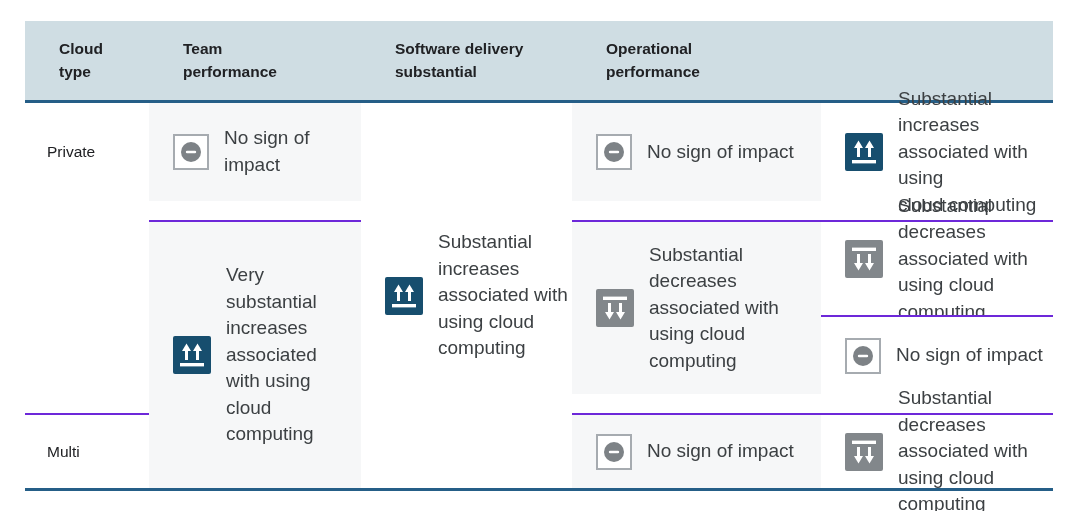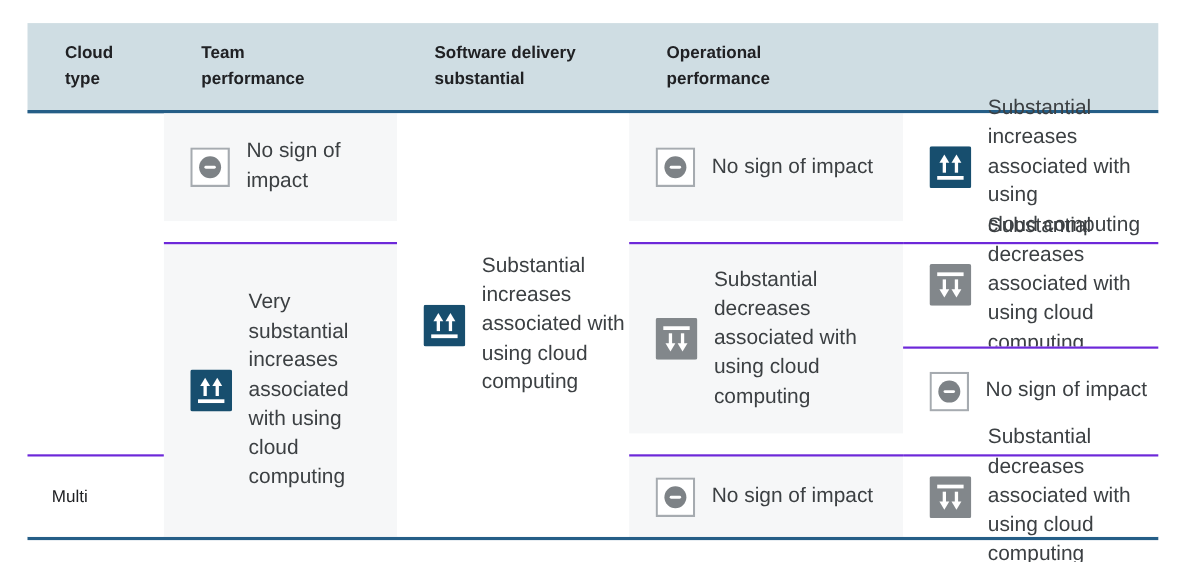--- a/index.html
+++ b/index.html
@@ -57,20 +57,21 @@
     <div class="th">Team
 performance</div>
     <div class="th">Software delivery
 substantial</div>
     <div class="th">Operational
 performance</div>
   </div>
 
   <div class="tbody">
 
+    <div class="td rowlabel col1 r1">Private</div>
     <div class="td rowlabel col1 r4 bt">Multi</div>
 
     <div class="td cell bg-gray col2 r1">
       <span class="icon">
         <svg width="36" height="36" viewBox="0 0 36 36">
             <rect x="1" y="1" width="34" height="34" fill="#ffffff" stroke="#a6abb0" stroke-width="2"></rect>
             <circle cx="18" cy="18" r="10" fill="#7d8286"></circle>
             <rect x="12.8" y="16.7" width="10.4" height="2.6" rx="1.3" fill="#ffffff"></rect>
           </svg>
       </span>

